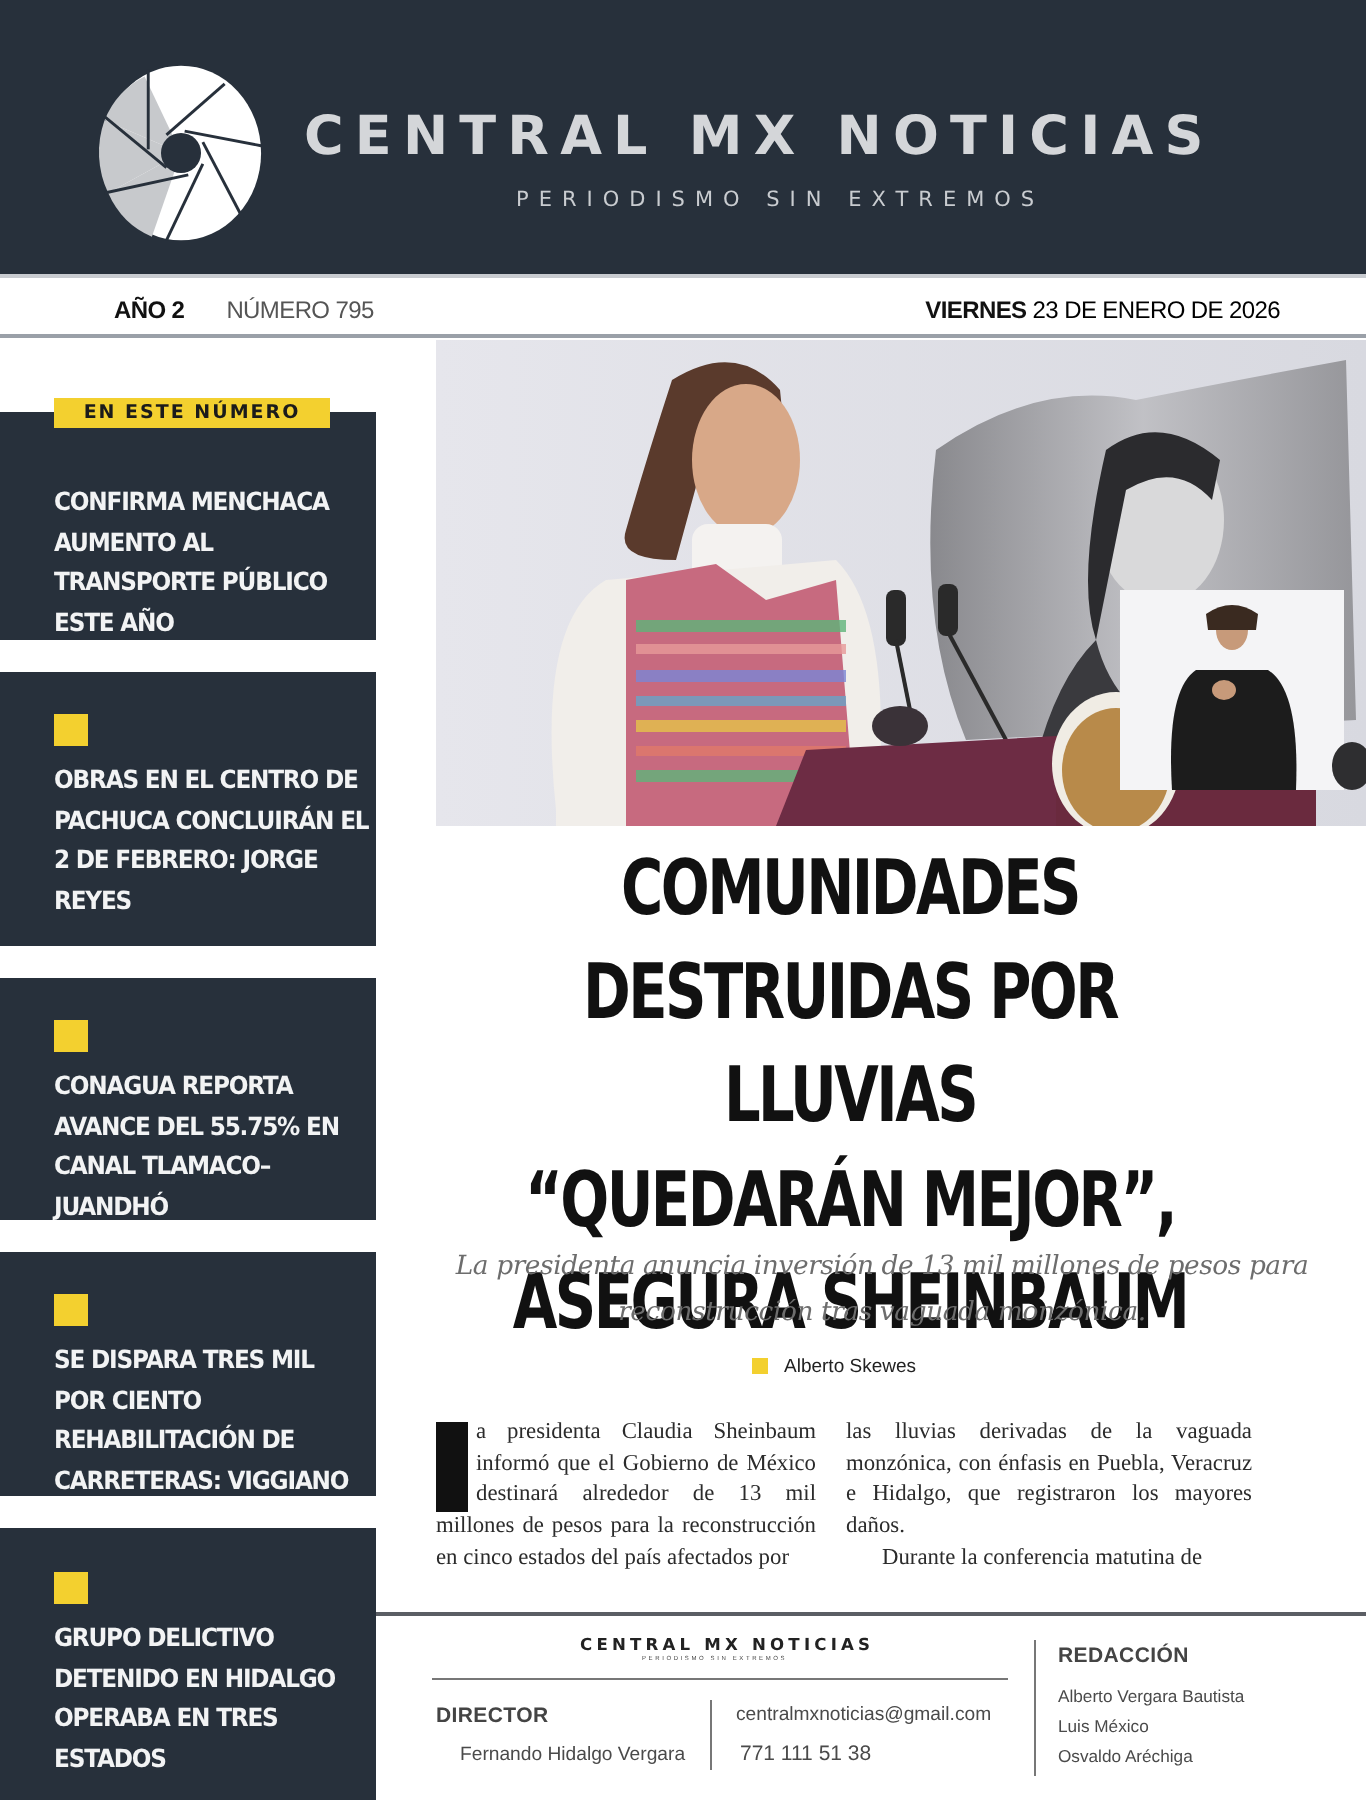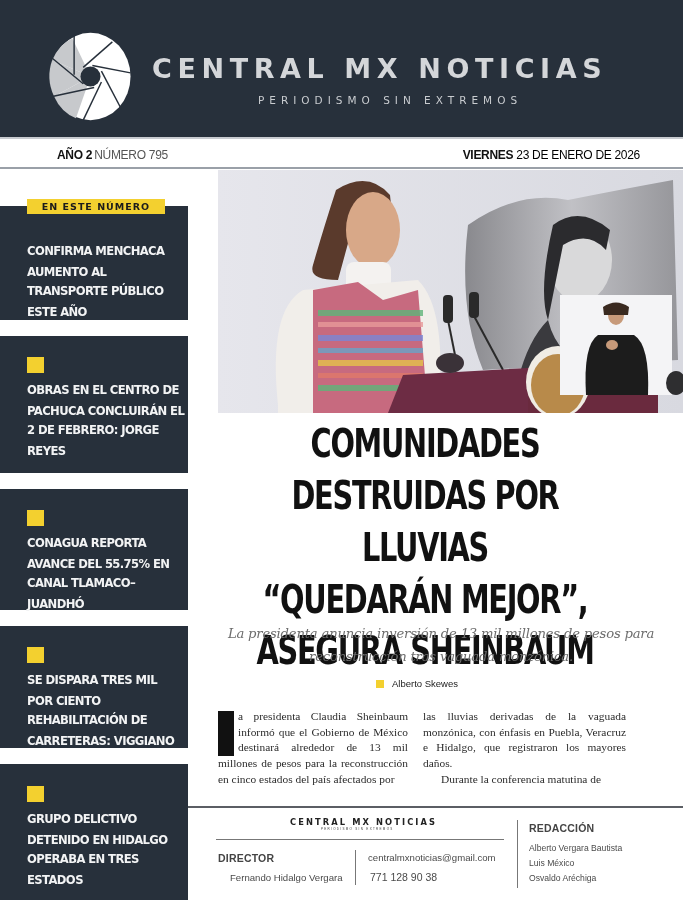--- a/index.html
+++ b/index.html
@@ -30,21 +30,21 @@
   
   .infobar {
     position: absolute; left: 0; top: 137px; width: 683px; height: 32px;
     background: #fff; border-top: 2px solid #c8cbd0; border-bottom: 2px solid #9aa0a8;
   }
   .issue {
     position: absolute; left: 57px; top: 9px; font-size: 12px; white-space: nowrap;
     font-family: "Liberation Sans", sans-serif; letter-spacing: -0.3px;
   }
   .issue .yr { font-weight: bold; color: #111; }
-  .issue .num { color: #555; margin-left: 2px; }
+  .issue .num { color: #555; margin-left: 21px; }
   .dateline {
     position: absolute; right: 43px; top: 9px; font-size: 12px; white-space: nowrap;
     letter-spacing: -0.3px;
   }
   .dateline .day { font-weight: bold; color: #111; }
   .dateline .date { color: #000000; }
 
   
   .sidebar-box {
     position: absolute; left: 0; width: 188px; background: #27303b; color: #fff;
@@ -294,20 +294,20 @@
 <div class="footer-brand">CENTRAL MX NOTICIAS</div>
 <div class="footer-tag">PERIODISMO SIN EXTREMOS</div>
 <div class="footer-hr"></div>
 
 <div class="f-label" style="left:218px;top:852px;">DIRECTOR</div>
 <div class="f-text" style="left:218px;top:872px;margin-left:12px;">Fernando Hidalgo Vergara</div>
 
 <div class="vsep" style="left:355px;top:850px;height:35px;"></div>
 
 <div class="f-text" style="left:368px;top:852px;">centralmxnoticias@gmail.com</div>
-<div class="f-text" style="left:370px;top:871px;font-size:10.5px;">771 128 90 38</div>
+<div class="f-text" style="left:370px;top:871px;font-size:10.5px;">771 111 51 38</div>
 
 <div class="vsep" style="left:517px;top:820px;height:68px;"></div>
 
 <div class="f-label" style="left:529px;top:822px;">REDACCIÓN</div>
 <div class="f-small" style="left:529px;top:843px;">Alberto Vergara Bautista</div>
 <div class="f-small" style="left:529px;top:858px;">Luis México</div>
 <div class="f-small" style="left:529px;top:873px;">Osvaldo Aréchiga</div>
 
 </body></html>

